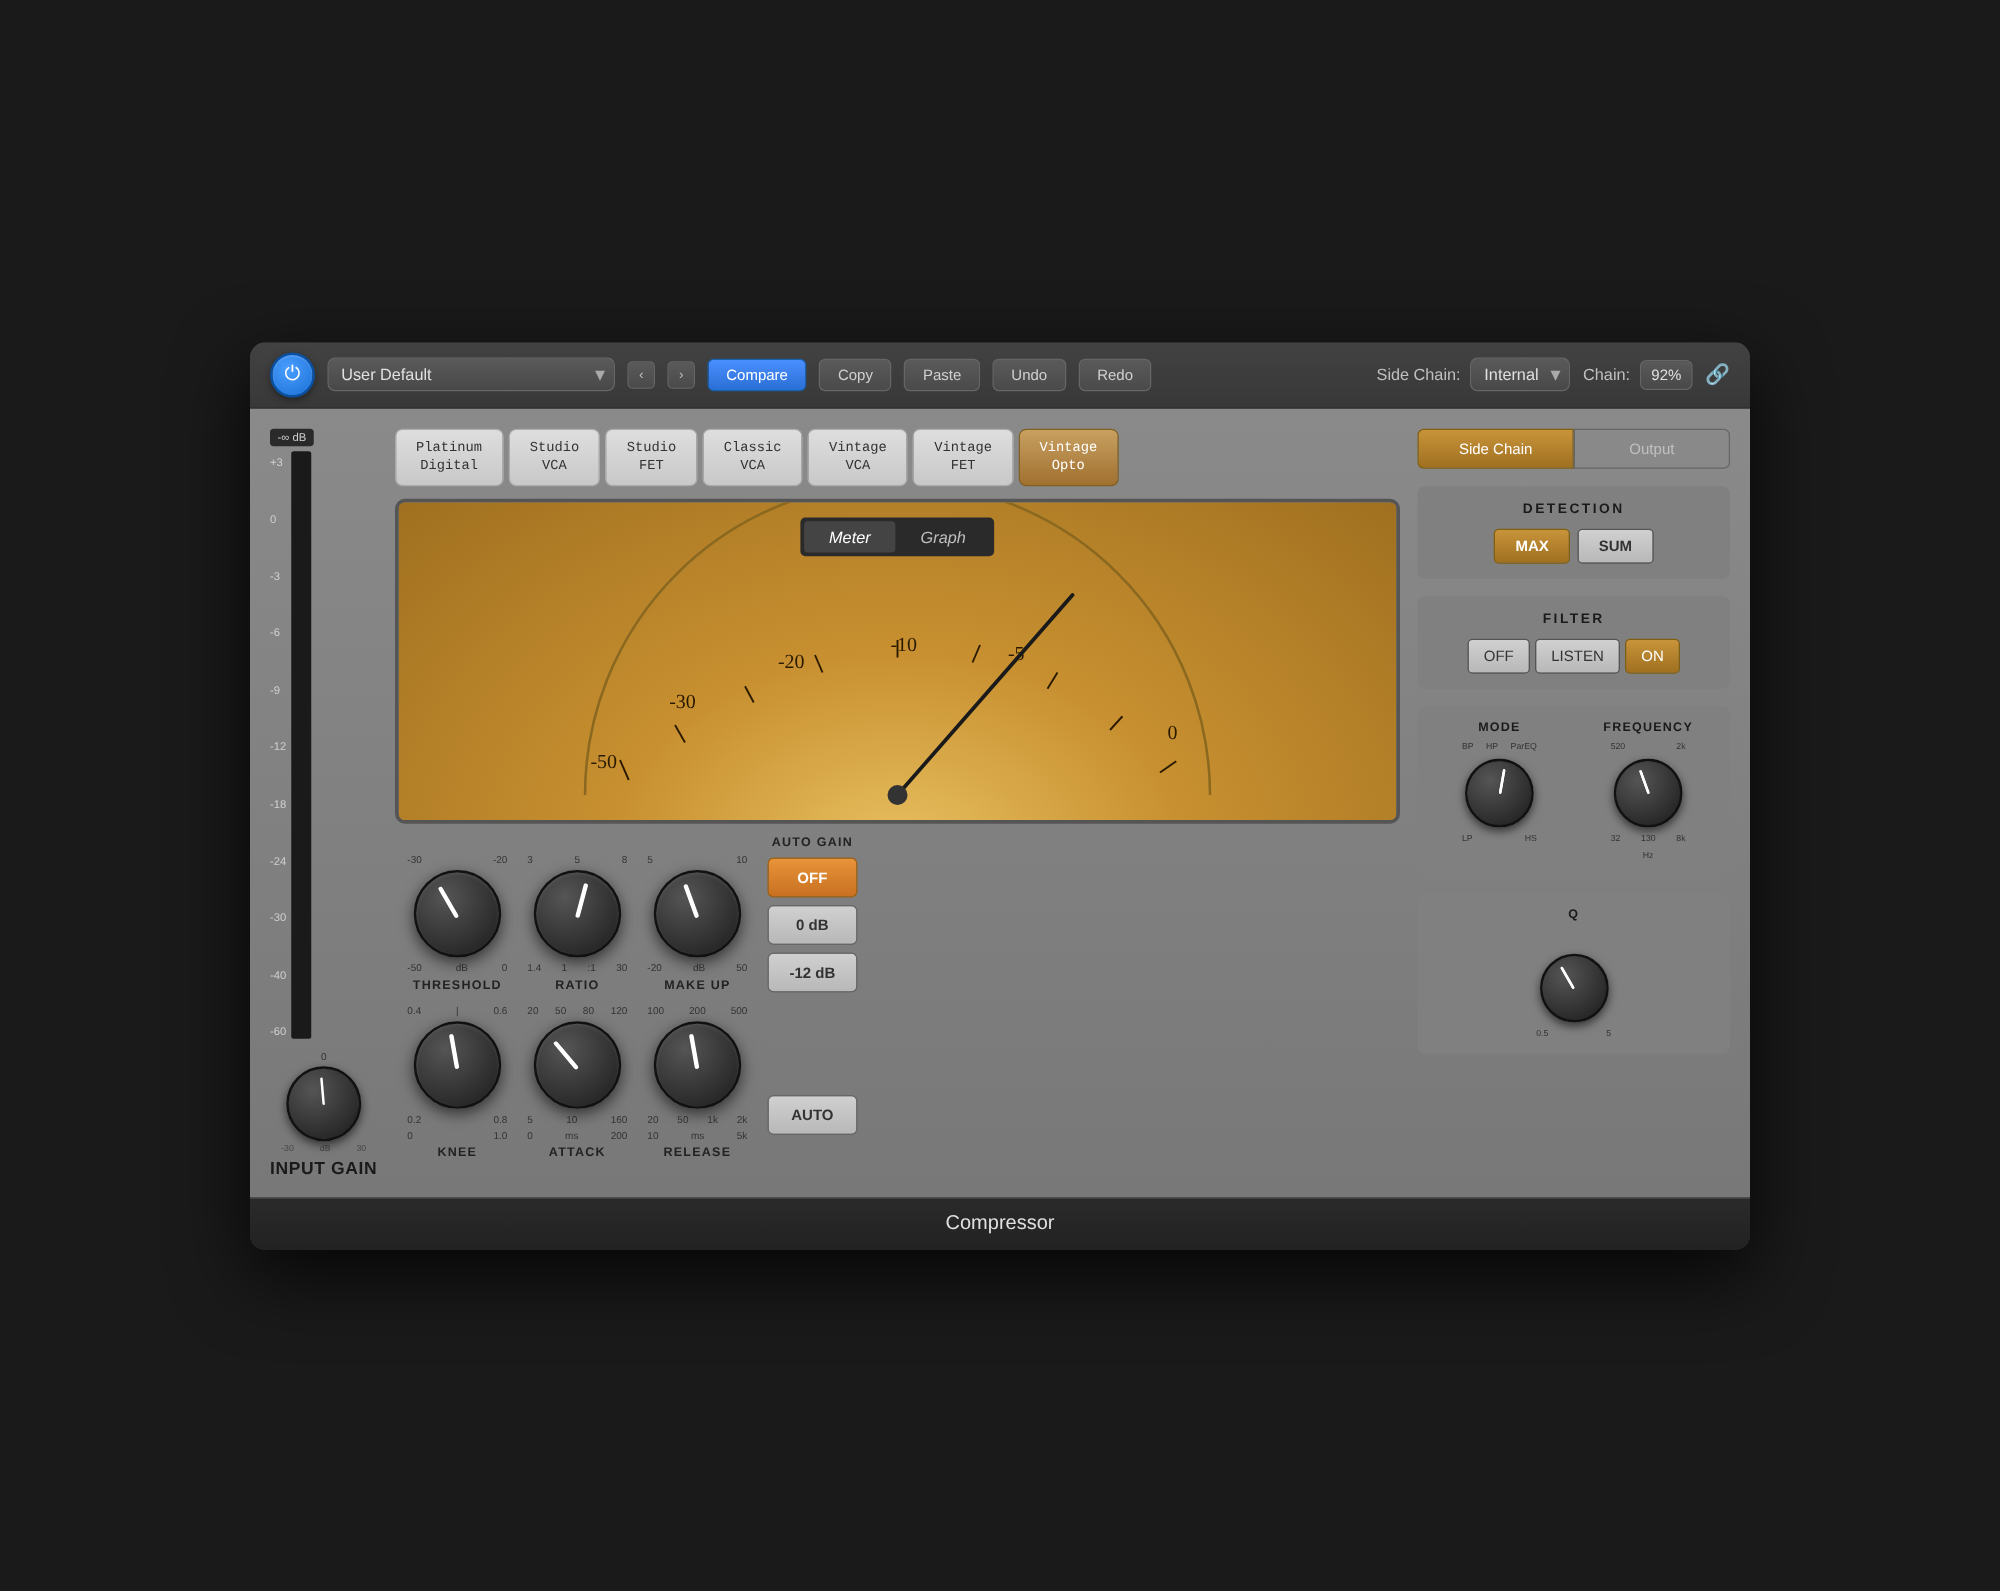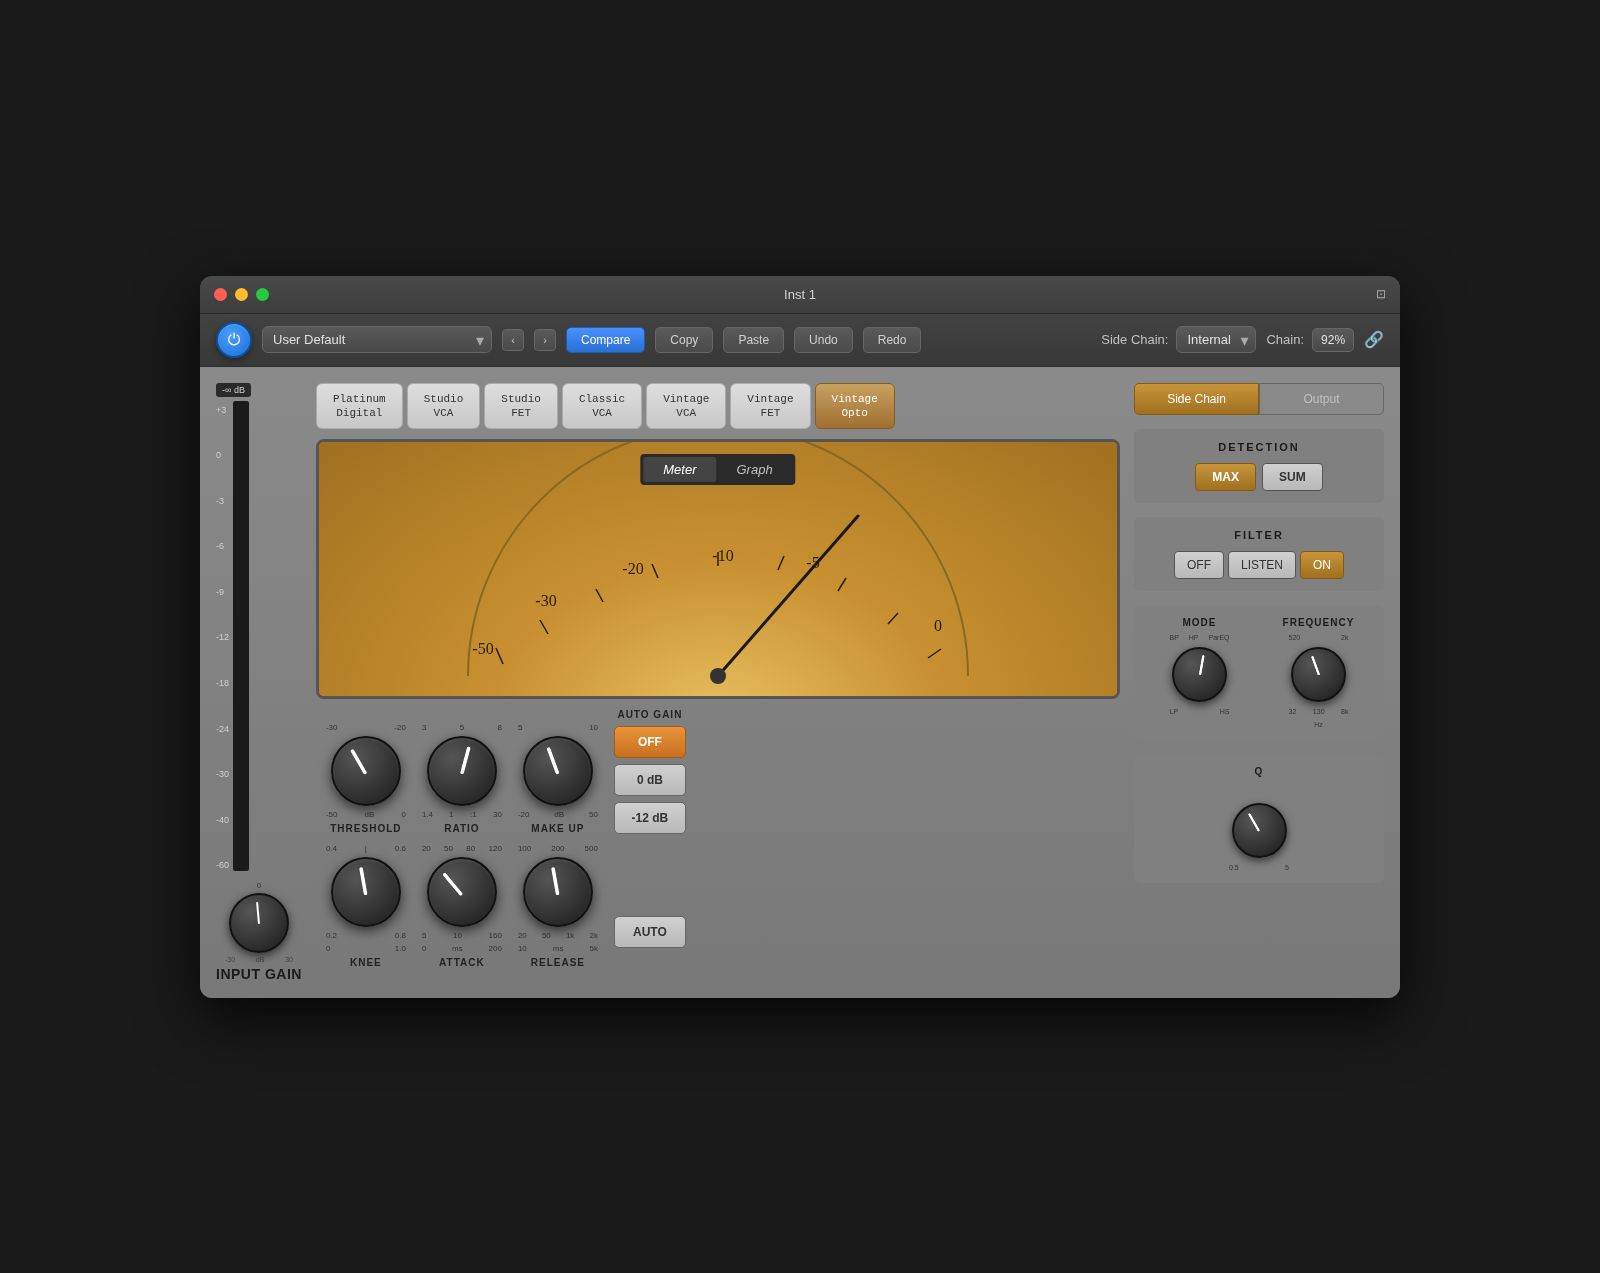--- a/index.html
+++ b/index.html
@@ -441,29 +441,20 @@
       display: flex;
       flex-direction: column;
       align-items: flex-start;
     }
   </style>
 </head>
 <body>
 
 <div class="window">
 
-  <div class="title-bar">
-    <div class="traffic-lights">
-      <div class="tl tl-red"></div>
-      <div class="tl tl-yellow"></div>
-      <div class="tl tl-green"></div>
-    </div>
-    <span class="title-text">Inst 1</span>
-    <div style="position:absolute;right:14px;color:#aaa;font-size:12px;">⊡</div>
-  </div>
 
   <div class="toolbar">
     <div class="power-btn">⏻</div>
     <div class="select-arrow" style="position:relative;">
       <select class="preset-select">
         <option>User Default</option>
       </select>
     </div>
     <div class="nav-btn">‹</div>
     <div class="nav-btn">›</div>
@@ -773,13 +764,16 @@
           <div style="font-size:7px;color:#333;display:flex;justify-content:space-between;width:60px;">
             <span>0.5</span>
               <span>5</span>
           </div>
         </div>
 
       </div>
     </div>
   </div>
 
+  <div class="bottom-bar">
+    <span class="bottom-title">Compressor</span>
+  </div>
 </div>
 
 </body></html>

